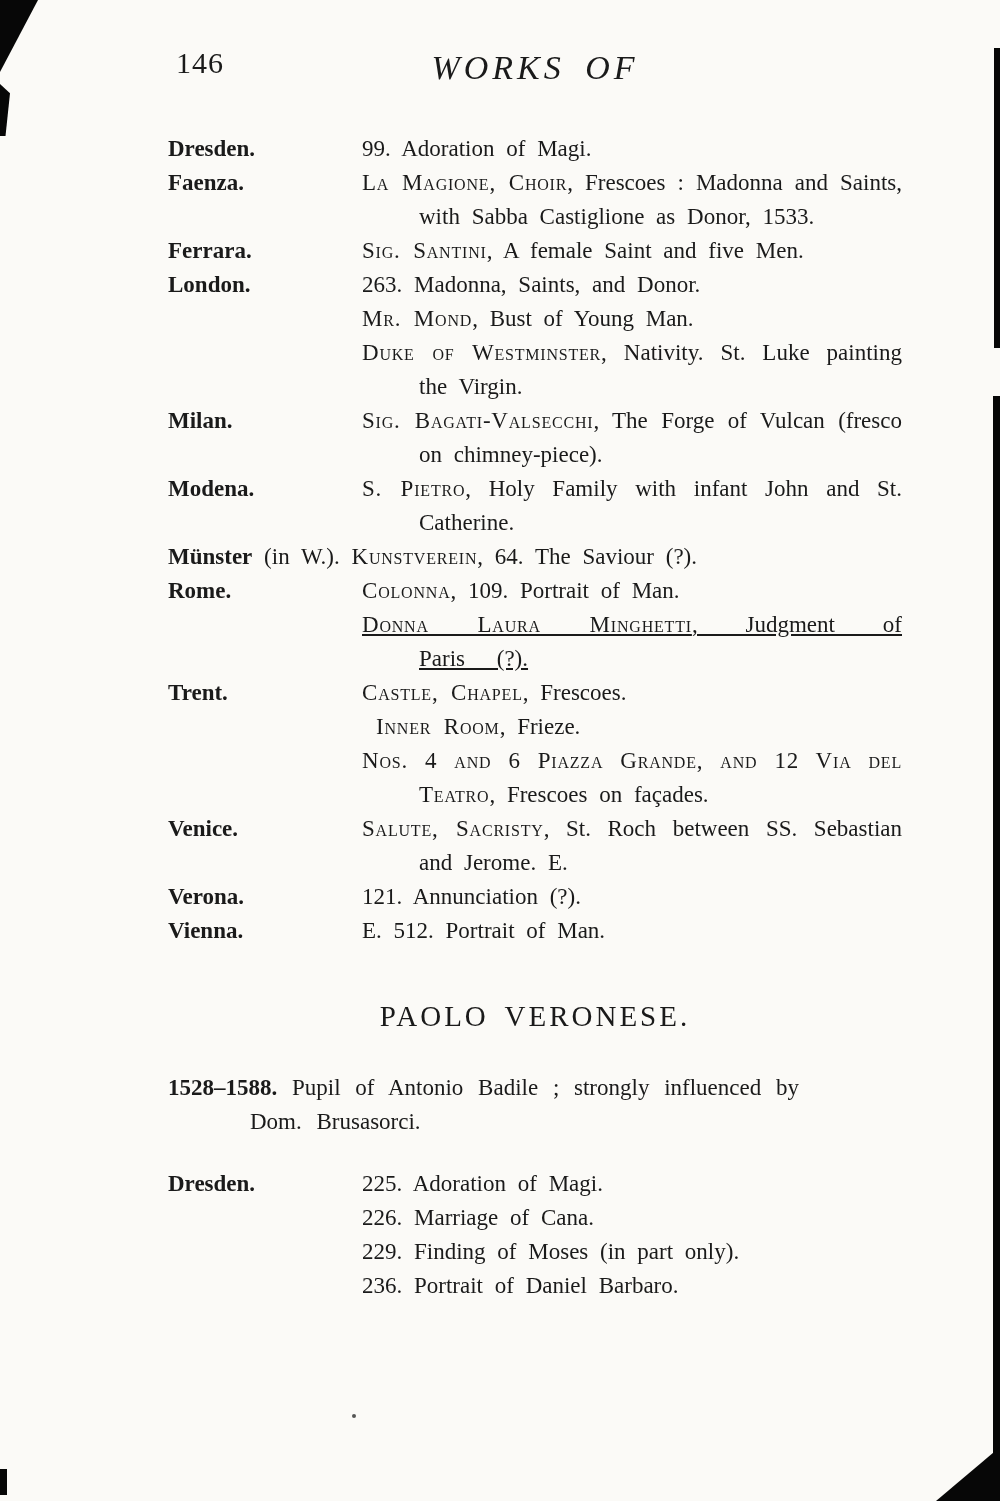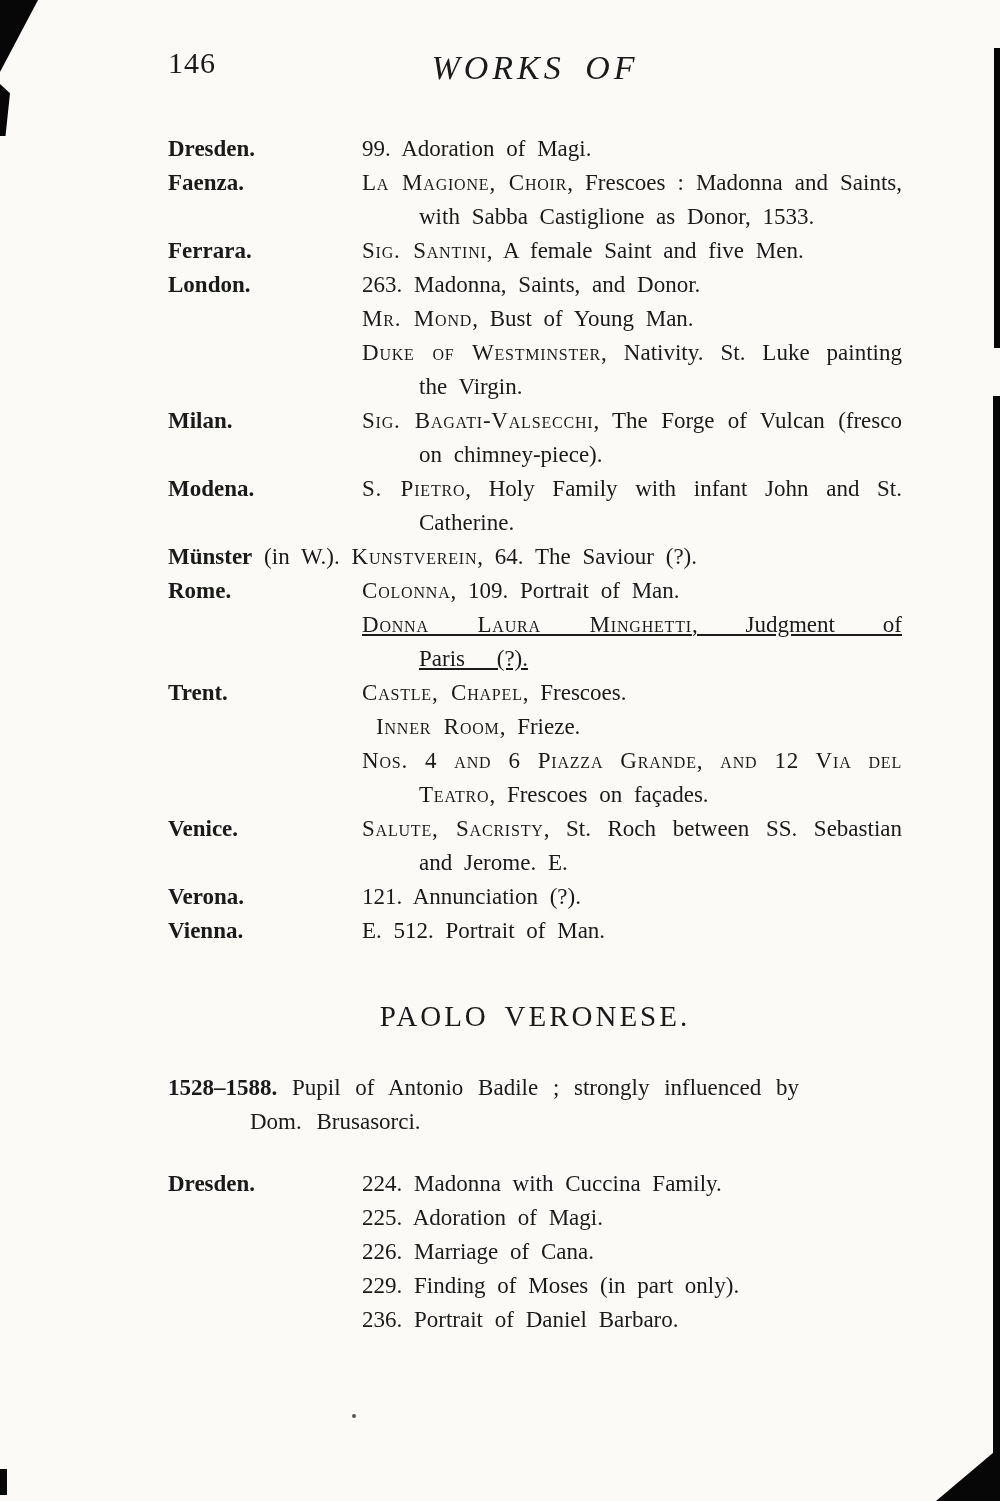--- a/index.html
+++ b/index.html
@@ -11,21 +11,21 @@
     background: #fbfaf7;
     color: #1a1a1a;
     font-family: "Liberation Serif", "DejaVu Serif", serif;
     overflow: hidden;
   }
 
   .content { padding: 46px 98px 0 168px; }
 
   .header { position: relative; height: 46px; }
   .page-num {
-    position: absolute; left: 0; top: 0;
+    position: absolute; left: 8px; top: 0;
     font-size: 30px; letter-spacing: 1px;
   }
   .running-title {
     text-align: center;
     font-style: italic;
     font-size: 34px;
     letter-spacing: 4px;
     word-spacing: 8px;
     padding-top: 3px;
   }
@@ -170,21 +170,20 @@
   <p class="bio">
     <span class="bio-dates">1528–1588.</span>
     <span>Pupil of Antonio Badile ; strongly influenced by</span><br>
     <span class="bio-cont">Dom. Brusasorci.</span>
   </p>
 
   <div class="entries veronese-entries">
       <div class="entry-row">
         <div class="loc">Dresden.</div>
         <div class="works">
-          <p class="work"><span class="plain">224. Madonna with Cuccina Family.</span></p>
           <p class="work"><span class="plain">225. Adoration of Magi.</span></p>
           <p class="work"><span class="plain">226. Marriage of Cana.</span></p>
           <p class="work"><span class="plain">229. Finding of Moses (in part only).</span></p>
           <p class="work"><span class="plain">236. Portrait of Daniel Barbaro.</span></p>
         </div>
       </div>
     </div>
 
 </div>
 

